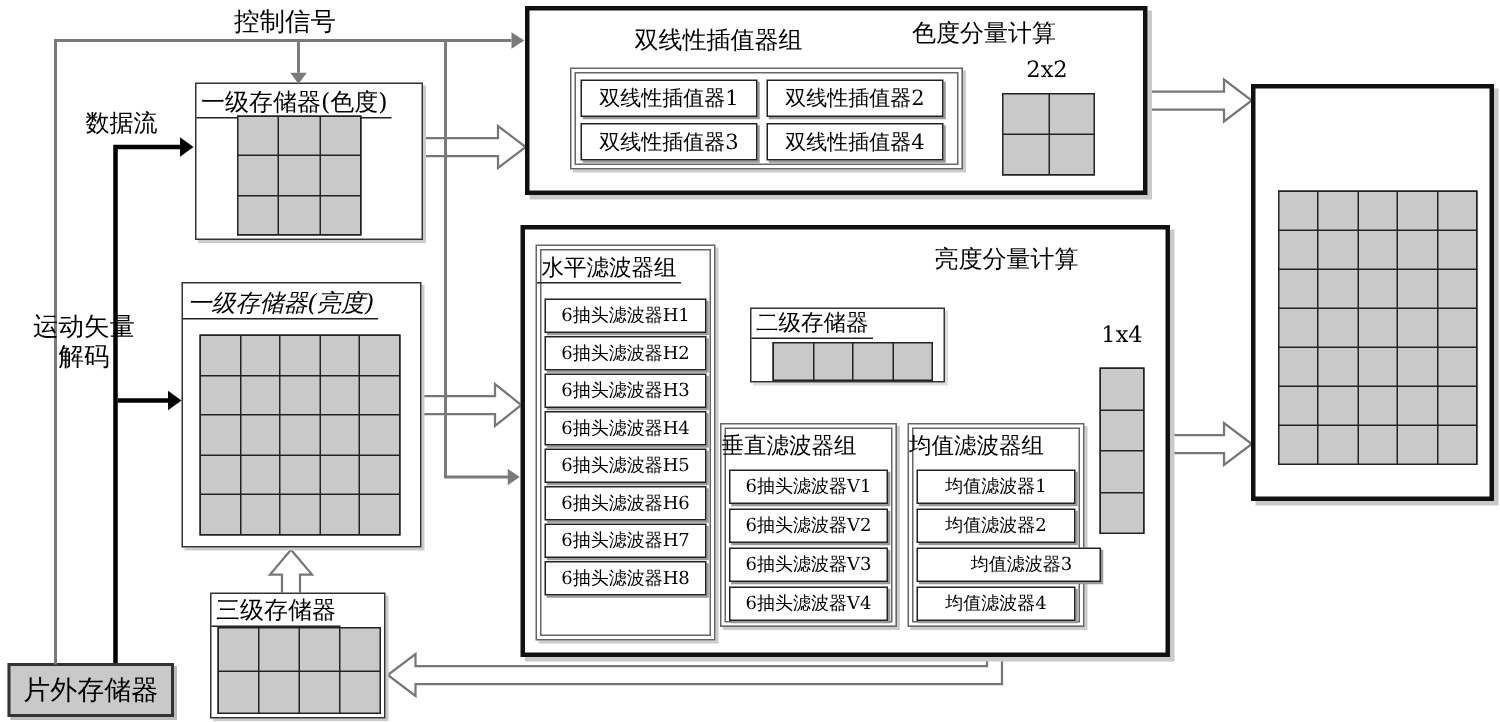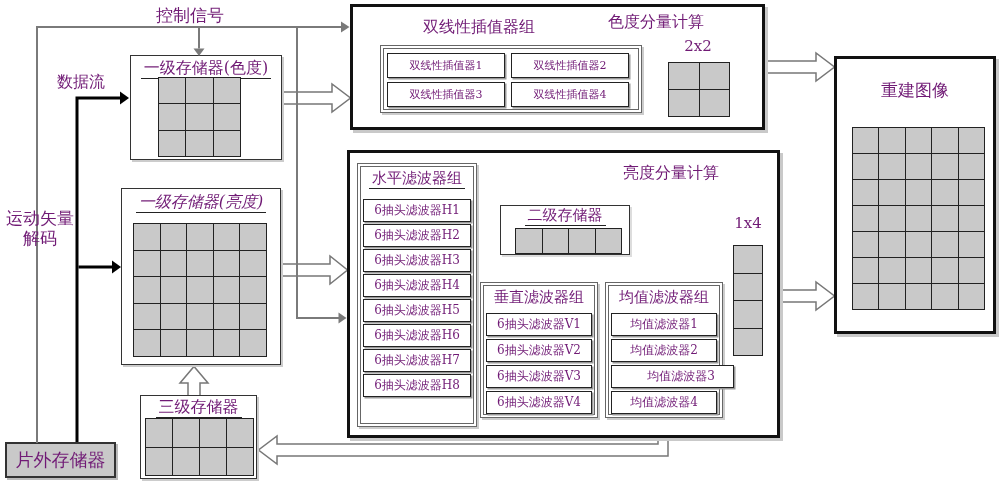--- a/index.html
+++ b/index.html
@@ -1,34 +1,34 @@
 <!DOCTYPE html>
 <html style="--cell: #c9c9c9; --gray: #7a7a7a;"><head>
 <meta charset="utf-8">
 <style>
   html,body{margin:0;padding:0;background:#fff;}
   #stage{position:relative;width:1000px;height:481px;background:#fff;overflow:hidden;
-         font-family:"DejaVu Serif","Liberation Serif",serif;color:#701a75;}
+         font-family:"DejaVu Serif","Liberation Serif",serif;color:#000000;}
   svg{position:absolute;left:0;top:0;}
   #svg-under{z-index:0;}
   #svg-over{z-index:2;}
   .lbl{position:absolute;z-index:3;text-align:center;line-height:1.15;white-space:nowrap;}
   .bigbox{position:absolute;background:#fff;border:3px solid #111;box-shadow:3px 3px 0 #c9c9c9;z-index:1;}
   .membox{position:absolute;background:#fff;border:1px solid #333;box-shadow:2px 2px 0 #ccc;z-index:1;}
   .graybox{position:absolute;background:var(--cell,#c9c9c9);border:2px solid #333;box-shadow:2px 2px 0 #bbb;z-index:1;
            display:flex;align-items:center;justify-content:center;}
   .group{position:absolute;background:#fff;border:1px solid #666;
          box-shadow:2px 2px 0 #ccc, inset 0 0 0 2px #fff, inset 0 0 0 3px #666;}
   .item{position:absolute;background:#fff;border:1px solid #222;box-shadow:1.5px 1.5px 0 #999;
         display:flex;align-items:center;justify-content:center;white-space:nowrap;}
   .grid{position:absolute;display:grid;gap:1px;background:#222;border:1px solid #222;}
   .cell{background:var(--cell,#c9c9c9);}
-  .boxlbl{position:absolute;left:0;right:0;text-align:center;white-space:nowrap;}
+  .boxlbl{position:absolute;left:0;right:0;text-align:left;white-space:nowrap;}
   .ul{border-bottom:1px solid #222;padding:0 3px 1px 3px;}
-  .f17{font-size:17px;} .f16{font-size:16px;} .f15{font-size:15px;} .f14{font-size:11px;}
+  .f17{font-size:17px;} .f16{font-size:16px;} .f15{font-size:15px;} .f14{font-size:14px;}
   .f12{font-size:12px;} .f18{font-size:18px;}
   .hollow{fill:#fff;stroke:#777;stroke-width:1.5;}
   .gline{fill:none;stroke:var(--gray,#7a7a7a);stroke-width:2;}
   .ghead{fill:var(--gray,#7a7a7a);stroke:none;}
   .bline{fill:none;stroke:#000;stroke-width:3;}
   .bhead{fill:#000;stroke:none;}
 </style>
 </head>
 <body>
 
@@ -51,21 +51,21 @@
     <path class="gline" d="M297,27 L297,318 L339,318"></path>
     <polygon class="ghead" points="338.5,312.5 346.5,318 338.5,323.5"></polygon>
     <path class="bline" d="M77,442 L77,98 L120.5,98"></path>
     <polygon class="bhead" points="120,91.5 129,98 120,104.5"></polygon>
     <path class="bline" d="M78.5,267 L112.5,267"></path>
     <polygon class="bhead" points="112,260.5 121,267 112,273.5"></polygon>
   </svg>
 
   <div class="lbl f17" style="left:140px;top:6px;width:100px;">控制信号</div>
   <div class="lbl f16" style="left:52px;top:73px;width:58px;">数据流</div>
-  <div class="lbl f17" style="left:0px;top:209px;width:80px;">
+  <div class="lbl f17" style="left:0px;top:209px;width:80px;padding-left:16px;">
     <div>运动矢量</div>
     <div>解码</div>
   </div>
 
   <div class="graybox f18" style="left:5px;top:442px;width:107px;height:32px;">
     <span>片外存储器</span>
   </div>
 
   <div class="membox" style="left:130px;top:55px;width:150px;height:103px;">
     <div class="boxlbl f16" style="top:2px;">
@@ -199,21 +199,20 @@
     <div class="lbl f15" style="left:383px;top:62px;width:30px;">1x4</div>
     <div class="grid" style="left: 383px; top: 92px; width: 28px; height: 109px; grid-template-columns: repeat(1, 1fr);">
         <div class="cell"></div>
         <div class="cell"></div>
         <div class="cell"></div>
         <div class="cell"></div>
       </div>
   </div>
 
   <div class="bigbox" style="left:834px;top:56px;width:156px;height:272px;">
-    <div class="boxlbl f17" style="top:20px;">重建图像</div>
     <div class="grid" style="left: 15px; top: 68px; width: 131px; height: 181px; grid-template-columns: repeat(5, 1fr);">
         <div class="cell"></div>
         <div class="cell"></div>
         <div class="cell"></div>
         <div class="cell"></div>
         <div class="cell"></div>
         <div class="cell"></div>
         <div class="cell"></div>
         <div class="cell"></div>
         <div class="cell"></div>

